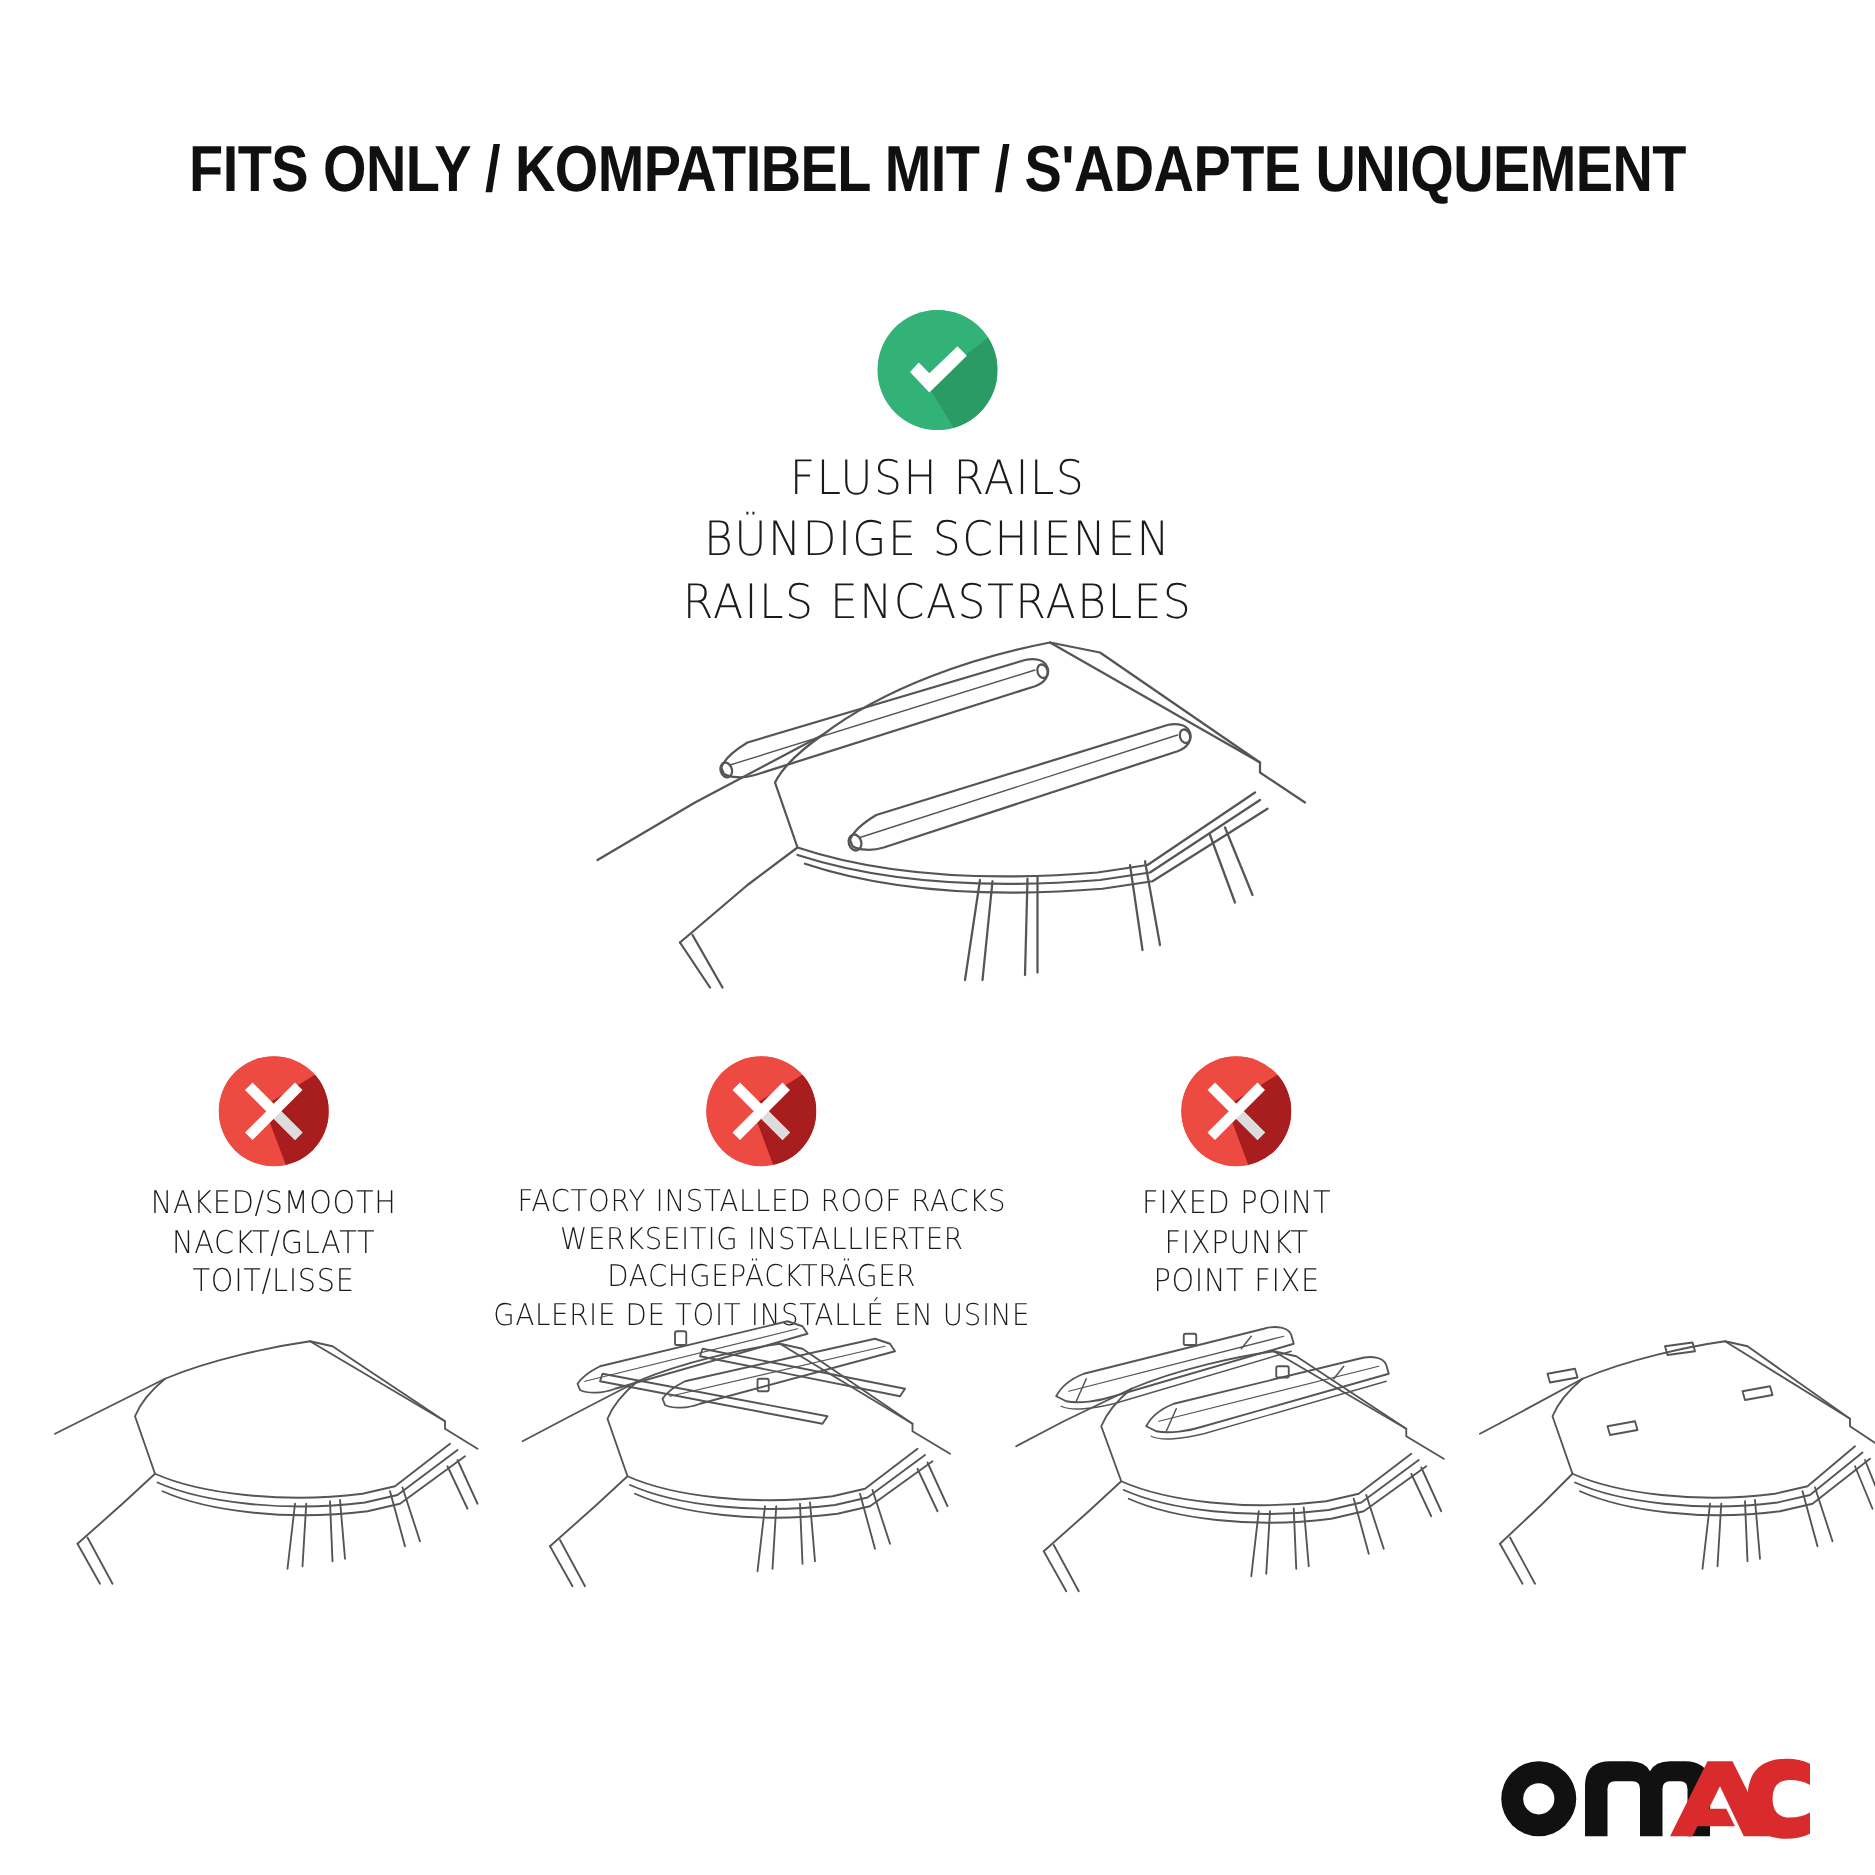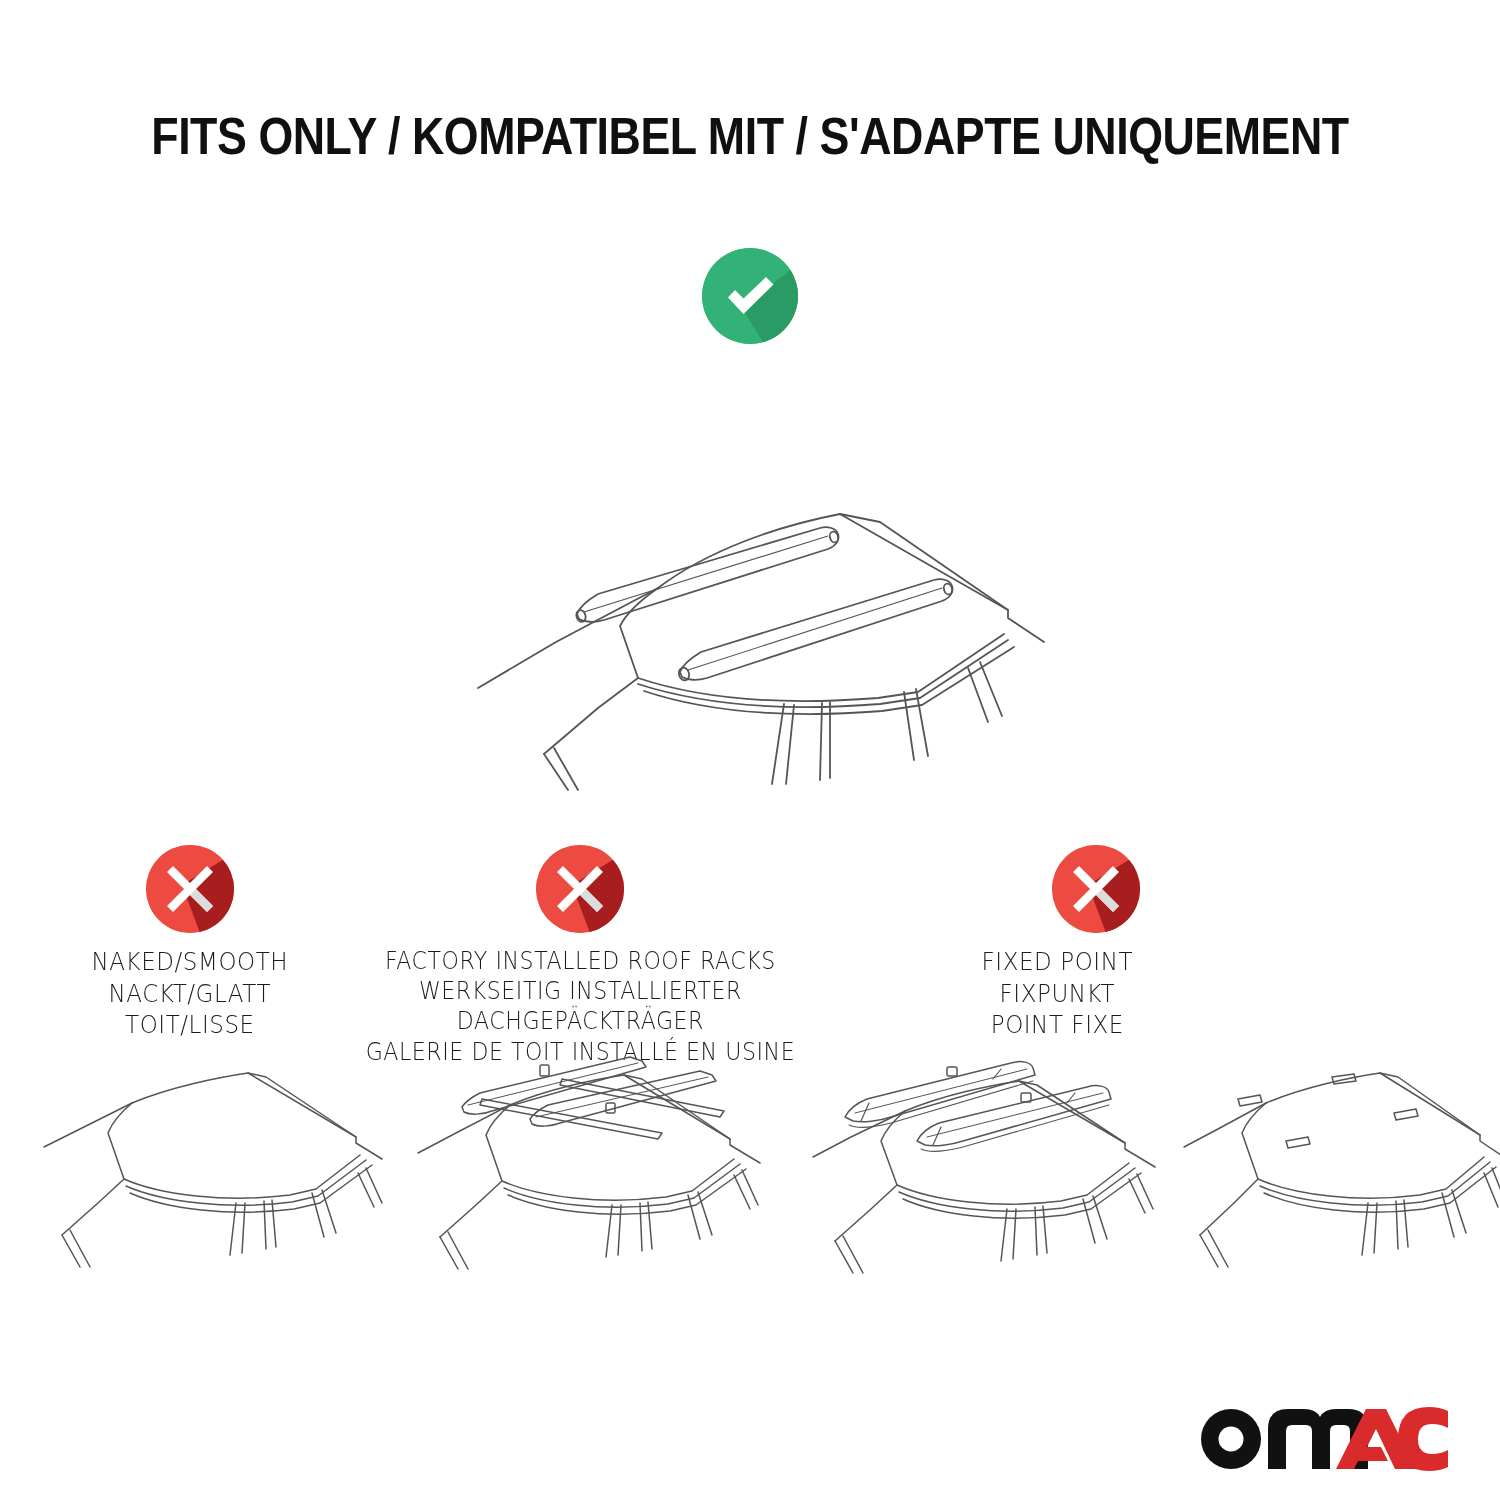--- a/index.html
+++ b/index.html
@@ -93,24 +93,24 @@
     left: 0;
     top: 845px;
     width: 1500px;
     display: flex;
   }
   .col {
     display: flex;
     flex-direction: column;
     align-items: center;
   }
-  .col-0 { width: 380px; }
+  .col-0 { width: 380px; padding-left: 29px; }
   .col-1 { width: 400px; }
   .col-2 { width: 360px; }
-  .col-3 { width: 360px; align-items: flex-end; }
+  .col-3 { width: 360px; }
 
   .col-labels {
     margin-top: 13px;
     line-height: 1.26;
     text-align: center;
   }
   .col-labels div {
     font-size: 25px;
     font-weight: 300;
     letter-spacing: 0.6px;
@@ -152,20 +152,25 @@
   <div class="badge-wrap">
     <span class="badge badge-green">
       <svg viewBox="0 0 96 96" xmlns="http://www.w3.org/2000/svg">
         <circle cx="48" cy="48" r="48" fill="#33b277"></circle>
         <path d="M40 60 L96 16 L96 96 L62 96 Z" fill="#2b9b66"></path>
         <path d="M26 49.5 L33 42 L41.5 50.5 L64 29 L71.5 36.5 L41.5 66 Z" fill="#ffffff"></path>
       </svg>
     </span>
   </div>
 
+  <div class="hero-labels">
+    <div>FLUSH RAILS</div>
+    <div>BÜNDIGE SCHIENEN</div>
+    <div>RAILS ENCASTRABLES</div>
+  </div>
 </div>
 
 <div class="hero-art">
   <svg viewBox="0 0 620 300" xmlns="http://www.w3.org/2000/svg" fill="none" stroke="#555555" stroke-width="1.8" stroke-linecap="round" stroke-linejoin="round">
 
     <path d="M210 96 C 260 58, 330 34, 392 22 L 432 30 L 560 118 L 560 126 L 596 150"></path>
     <path d="M392 22 L 560 118"></path>
     <path d="M210 96 L 108 150 L 30 196"></path>
     <path d="M210 96 C 190 110, 178 122, 172 134 L 190 186 L 150 216 L 96 262"></path>
 

